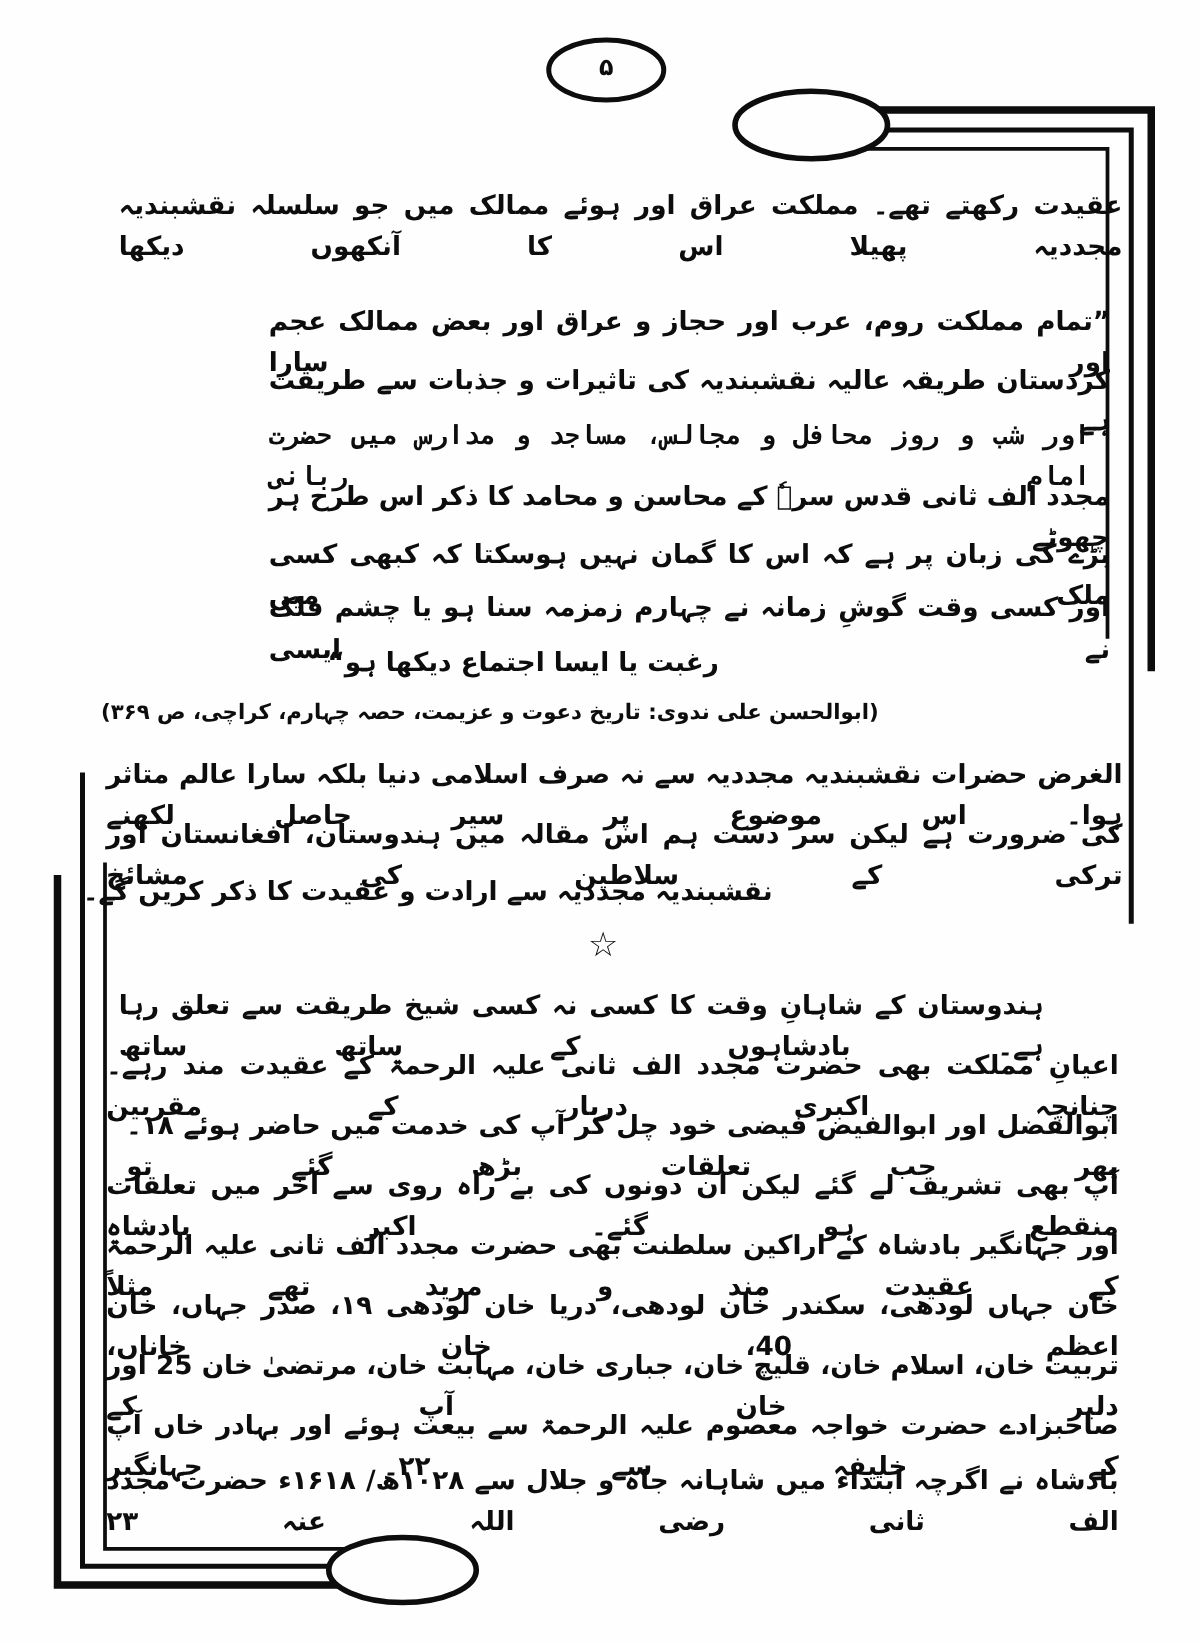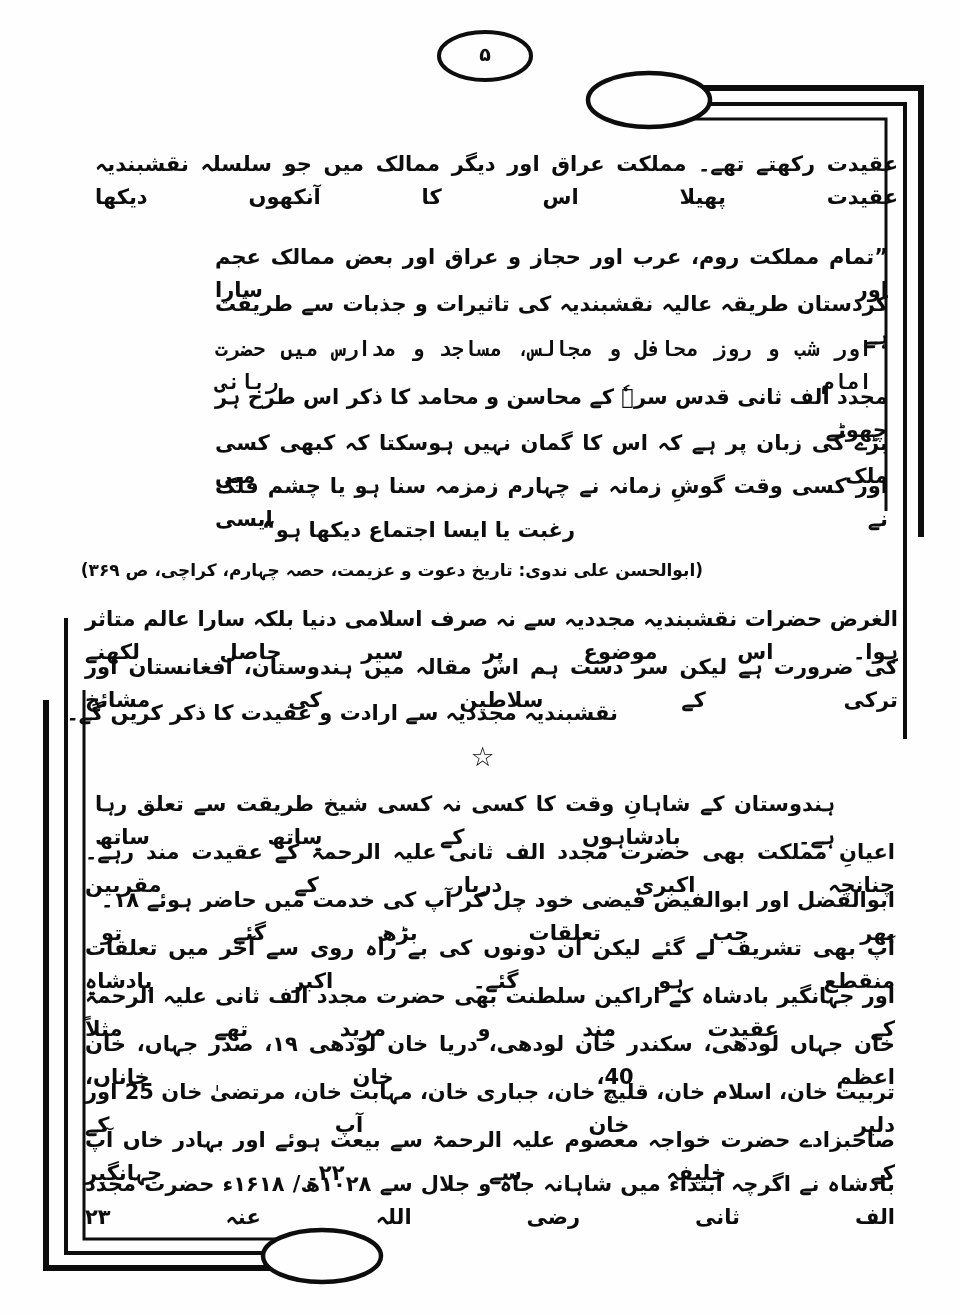--- a/index.html
+++ b/index.html
@@ -53,21 +53,21 @@
       <path d="M66 618 V1253 H300" stroke-width="4"></path>
       <path d="M84 690 V1239 H295" stroke-width="3"></path>
     </g>
     <ellipse cx="322" cy="1256" rx="59" ry="26" fill="#fefefe" stroke="#0d0d0d" stroke-width="4.5"></ellipse>
 
     <ellipse cx="485" cy="56" rx="46" ry="24" fill="#fefefe" stroke="#0d0d0d" stroke-width="4"></ellipse>
   </svg>
 
   <div class="pagenum" style="left:440px;top:43px;width:90px;">۵</div>
 
-  <div class="txt just" style="top:148px;right:62px;left:95px;">عقیدت رکھتے تھے۔ مملکت عراق اور دیگر ممالک میں جو سلسلہ نقشبندیہ عقیدت پھیلا اس کا آنکھوں دیکھا</div>
+  <div class="txt just" style="top:148px;right:62px;left:95px;">عقیدت رکھتے تھے۔ مملکت عراق اور ہوئے ممالک میں جو سلسلہ نقشبندیہ مجددیہ پھیلا اس کا آنکھوں دیکھا</div>
 
   <div>
     <div class="txt just" style="top:241px;right:72px;left:215px;">”تمام مملکت روم، عرب اور حجاز و عراق اور بعض ممالک عجم اور سارا</div>
     <div class="txt just" style="top:288px;right:72px;left:215px;">کردستان طریقہ عالیہ نقشبندیہ کی تاثیرات و جذبات سے طریقت ہے</div>
     <div class="txt just" style="top:335px;right:88px;left:215px;font-family:Liberation Mono, monospace;">اور شب و روز محافل و مجالس، مساجد و مدارس میں حضرت امام ربانی</div>
     <div class="txt just" style="top:381px;right:72px;left:215px;">مجدد الف ثانی قدس سرہٗ کے محاسن و محامد کا ذکر اس طرح ہر چھوٹے</div>
     <div class="txt just" style="top:427px;right:72px;left:215px;">بڑے کی زبان پر ہے کہ اس کا گمان نہیں ہوسکتا کہ کبھی کسی ملک میں</div>
     <div class="txt just" style="top:470px;right:72px;left:215px;">اور کسی وقت گوشِ زمانہ نے چہارم زمزمہ سنا ہو یا چشم فلک نے ایسی</div>
     <div class="txt ctr" style="top:514px;left:330px;width:245px;">رغبت یا ایسا اجتماع دیکھا ہو“</div>
     <div class="txt ctr cite" style="top:557px;left:213px;width:490px;">(ابوالحسن علی ندوی: تاریخ دعوت و عزیمت، حصہ چہارم، کراچی، ص ۳۶۹)</div>

